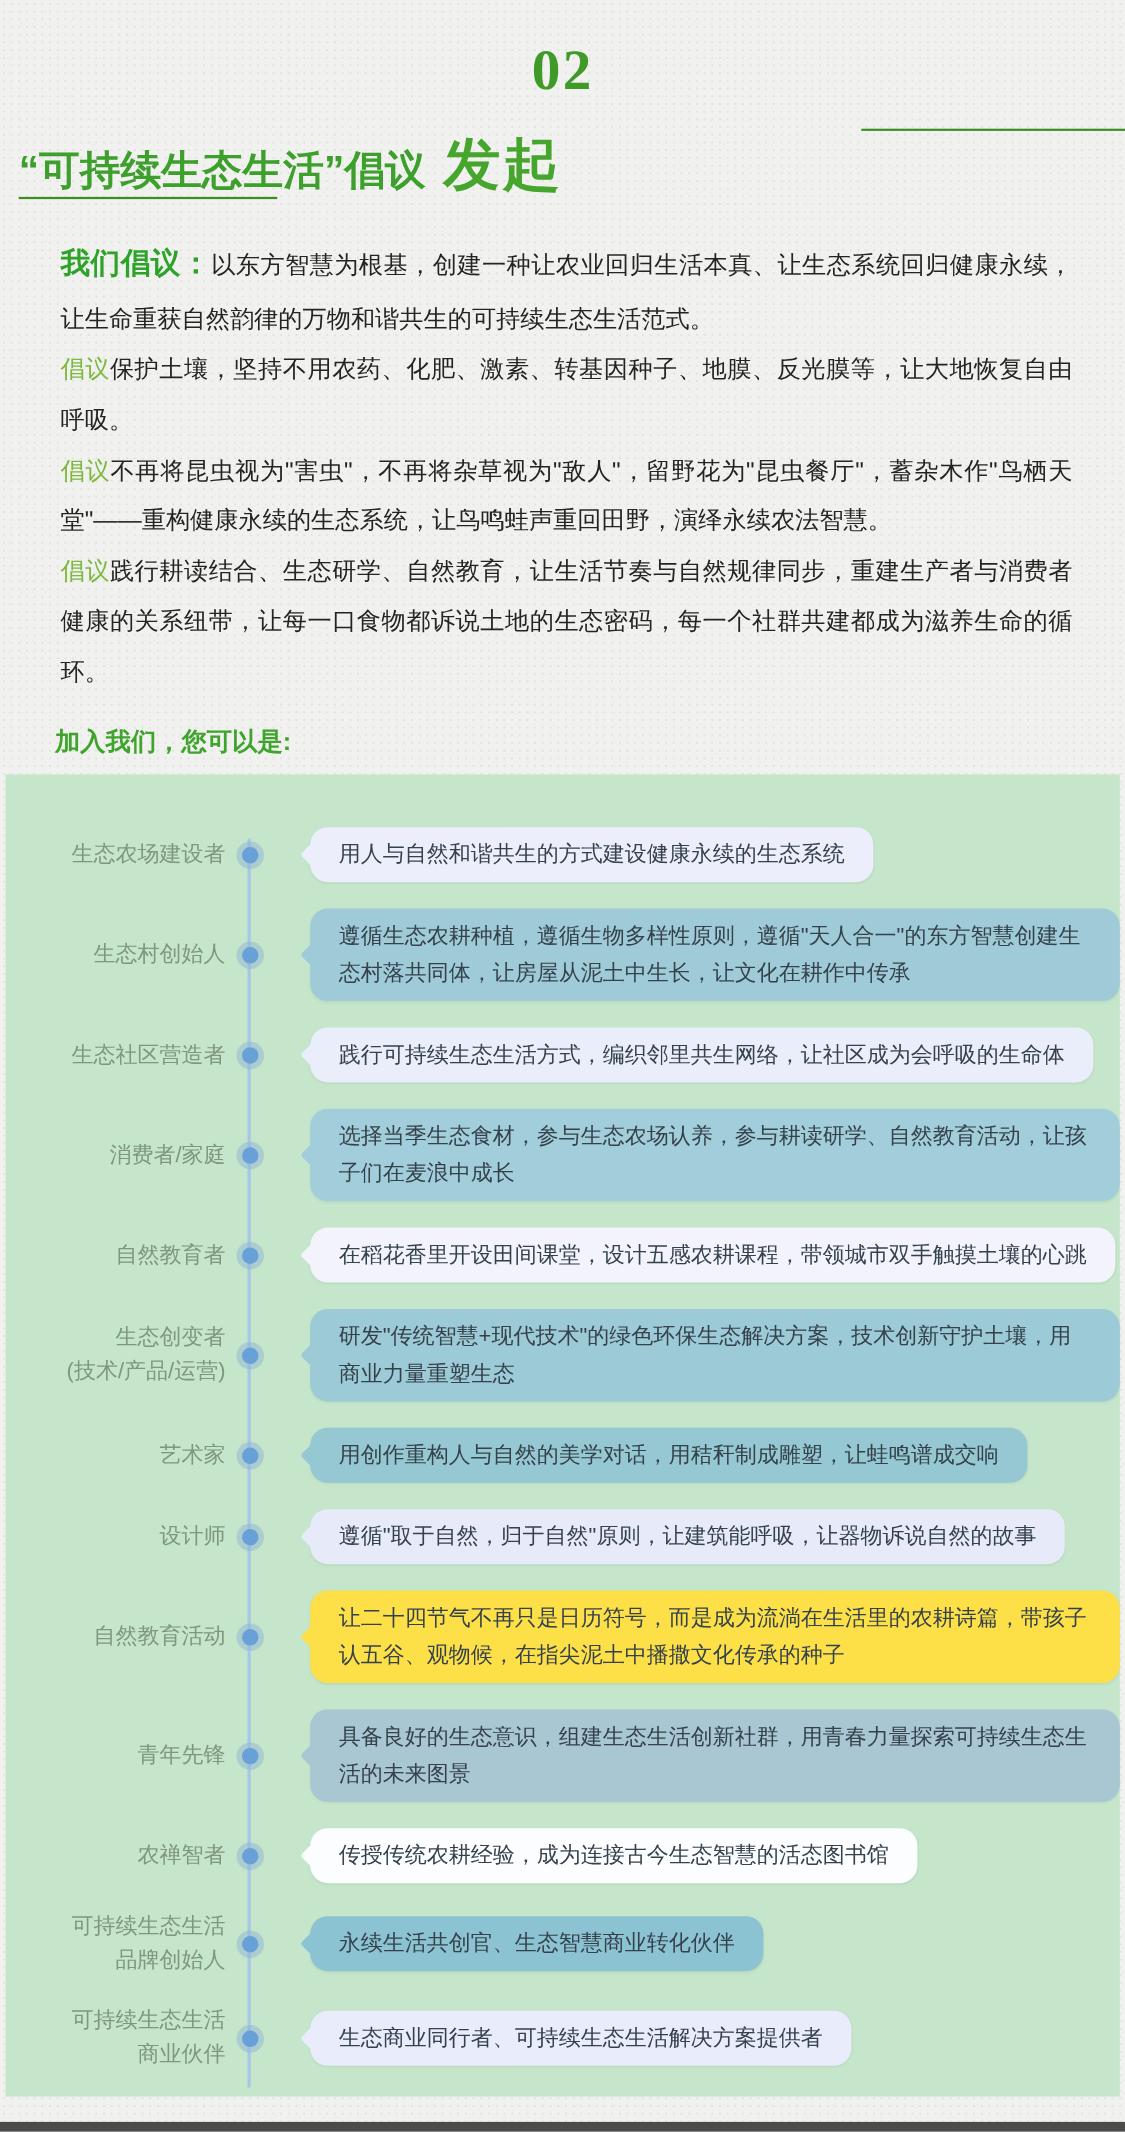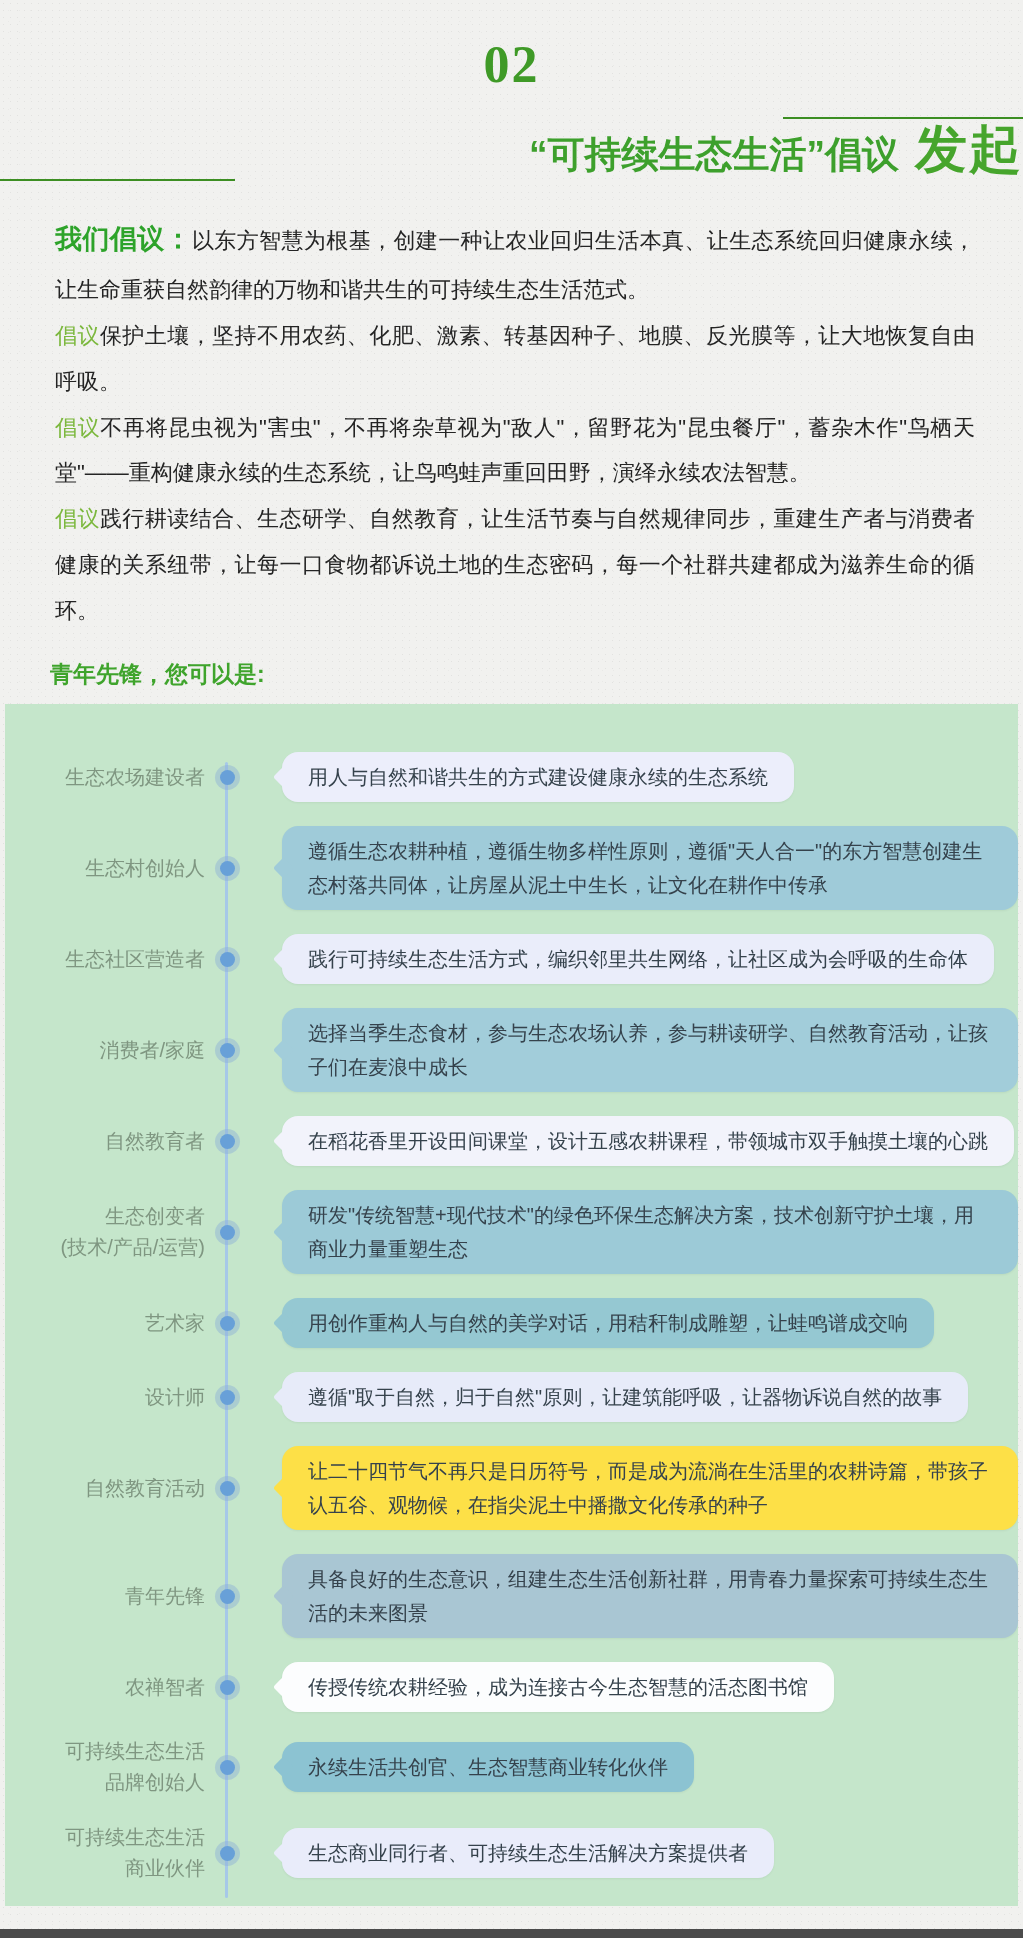--- a/index.html
+++ b/index.html
@@ -29,22 +29,23 @@
     font-size:52px;
     line-height:1.1;
     color:#3f9a27;
     letter-spacing:2px;
   }
   .title-row{
     position:relative;
     margin-top:22px;
     height:72px;
     display:flex;
-    justify-content:flex-end;
+    justify-content:flex-start;
     align-items:baseline;
+    margin-left:17px;
   }
   .deco-line{position:absolute;height:2px;background:#3c8e22;}
   .deco-line.left{left:0;bottom:6px;width:235px;}
   .deco-line.right{right:0;top:2px;width:240px;}
   .title-main{
     font-size:37px;
     font-weight:700;
     color:#3da02c;
   }
   .title-emph{
@@ -160,21 +161,21 @@
     <span class="title-emph">发起</span>
   </div>
 
   <div class="proposal">
     <p><span class="seg-prefix intro">我们倡议：</span><span>以东方智慧为根基，创建一种让农业回归生活本真、让生态系统回归健康永续，让生命重获自然韵律的万物和谐共生的可持续生态生活范式。</span></p>
     <p><span class="seg-prefix">倡议</span><span>保护土壤，坚持不用农药、化肥、激素、转基因种子、地膜、反光膜等，让大地恢复自由呼吸。</span></p>
     <p><span class="seg-prefix">倡议</span><span>不再将昆虫视为"害虫"，不再将杂草视为"敌人"，留野花为"昆虫餐厅"，蓄杂木作"鸟栖天堂"——重构健康永续的生态系统，让鸟鸣蛙声重回田野，演绎永续农法智慧。</span></p>
     <p><span class="seg-prefix">倡议</span><span>践行耕读结合、生态研学、自然教育，让生活节奏与自然规律同步，重建生产者与消费者健康的关系纽带，让每一口食物都诉说土地的生态密码，每一个社群共建都成为滋养生命的循环。</span></p>
   </div>
 
-  <div class="join-heading">青年先锋，您可以是:</div>
+  <div class="join-heading">加入我们，您可以是:</div>
 
   <div class="panel">
     <div class="timeline-line"></div>
 
     <div class="row">
       <div class="row-label">生态农场建设者</div>
       <span class="dot"></span>
       <div class="bubble" style="background: rgb(236, 238, 251);"><span class="bubble-tail"></span><span class="bubble-text">用人与自然和谐共生的方式建设健康永续的生态系统</span></div>
     </div>
 

